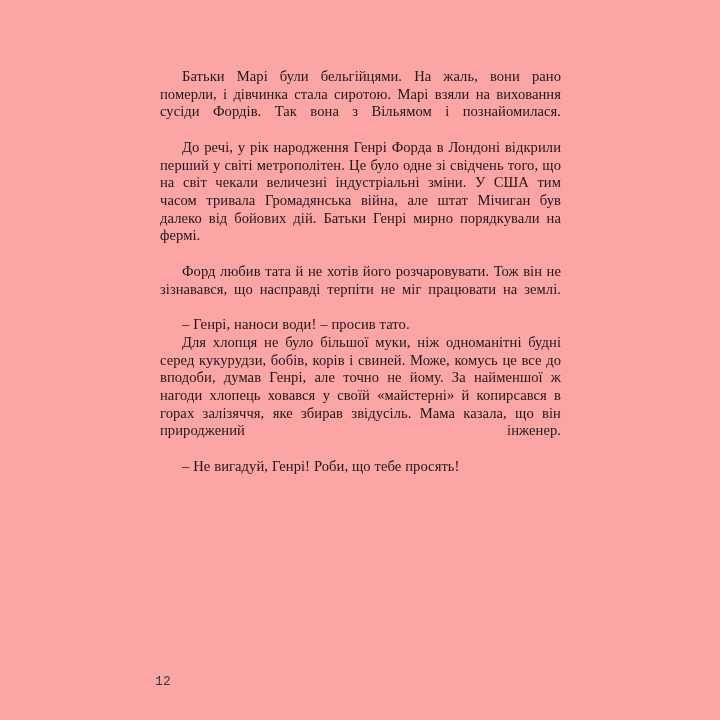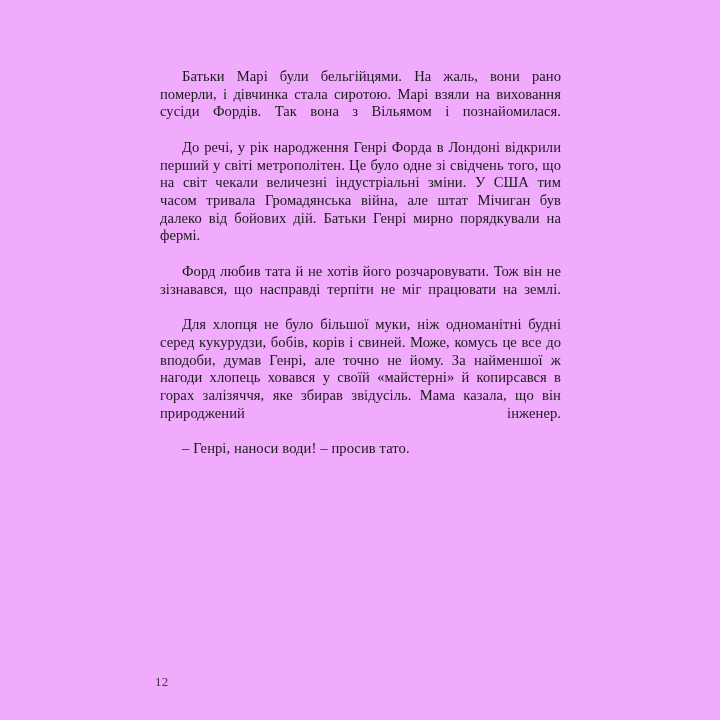--- a/index.html
+++ b/index.html
@@ -14,21 +14,21 @@
     font-family: "Liberation Serif", "DejaVu Serif", serif;
     color: #1a1a1a;
     overflow: hidden;
   }
 
   .page {
     position: relative;
     width: 720px;
     height: 720px;
     box-sizing: border-box;
-    background: #f0abfc;
+    background: #fca5a5;
   }
 
   .text-column {
     position: absolute;
     left: 160px;
     top: 68px;
     width: 401px;
   }
 
   .para {
@@ -52,35 +52,36 @@
   }
 
   .para.no-stretch:after {
     content: none;
   }
 
   .page-number {
     position: absolute;
     left: 155px;
     top: 674px;
-    font-family: Liberation Serif, serif;
+    font-family: Liberation Mono, monospace;
     font-size: 13px;
     line-height: 16px;
     color: #3a3a3a;
     letter-spacing: 0.2px;
   }
 </style>
 </head>
 <body>
 
 <div class="page">
 
   <div class="text-column">
     <p class="para">Батьки Марі були бельгійцями. На жаль, вони рано померли, і дівчинка стала сиротою. Марі взяли на виховання сусіди Фордів. Так вона з Вільямом і познайомилася.</p>
     <p class="para">До речі, у рік народження Генрі Форда в Лондоні відкрили перший у світі метрополітен. Це було одне зі свідчень того, що на світ чекали величезні індустріальні зміни. У США тим часом тривала Громадянська війна, але штат Мічиган був далеко від бойових дій. Батьки Генрі мирно порядкували на фермі.</p>
     <p class="para">Форд любив тата й не хотів його розчаровувати. Тож він не зізнавався, що насправді терпіти не міг працювати на землі.</p>
+    <p class="para no-stretch">– Генрі, наноси води! – просив тато.</p>
     <p class="para">Для хлопця не було більшої муки, ніж одноманітні будні серед кукурудзи, бобів, корів і свиней. Може, комусь це все до вподоби, думав Генрі, але точно не йому. За найменшої ж нагоди хлопець ховався у своїй «майстерні» й копирсався в горах залізяччя, яке збирав звідусіль. Мама казала, що він природжений інженер.</p>
-    <p class="para no-stretch">– Генрі, наноси води! – просив тато.</p>
+    <p class="para no-stretch">– Не вигадуй, Генрі! Роби, що тебе просять!</p>
   </div>
 
   <div class="page-number">12</div>
 
 </div>
 
 </body></html>

